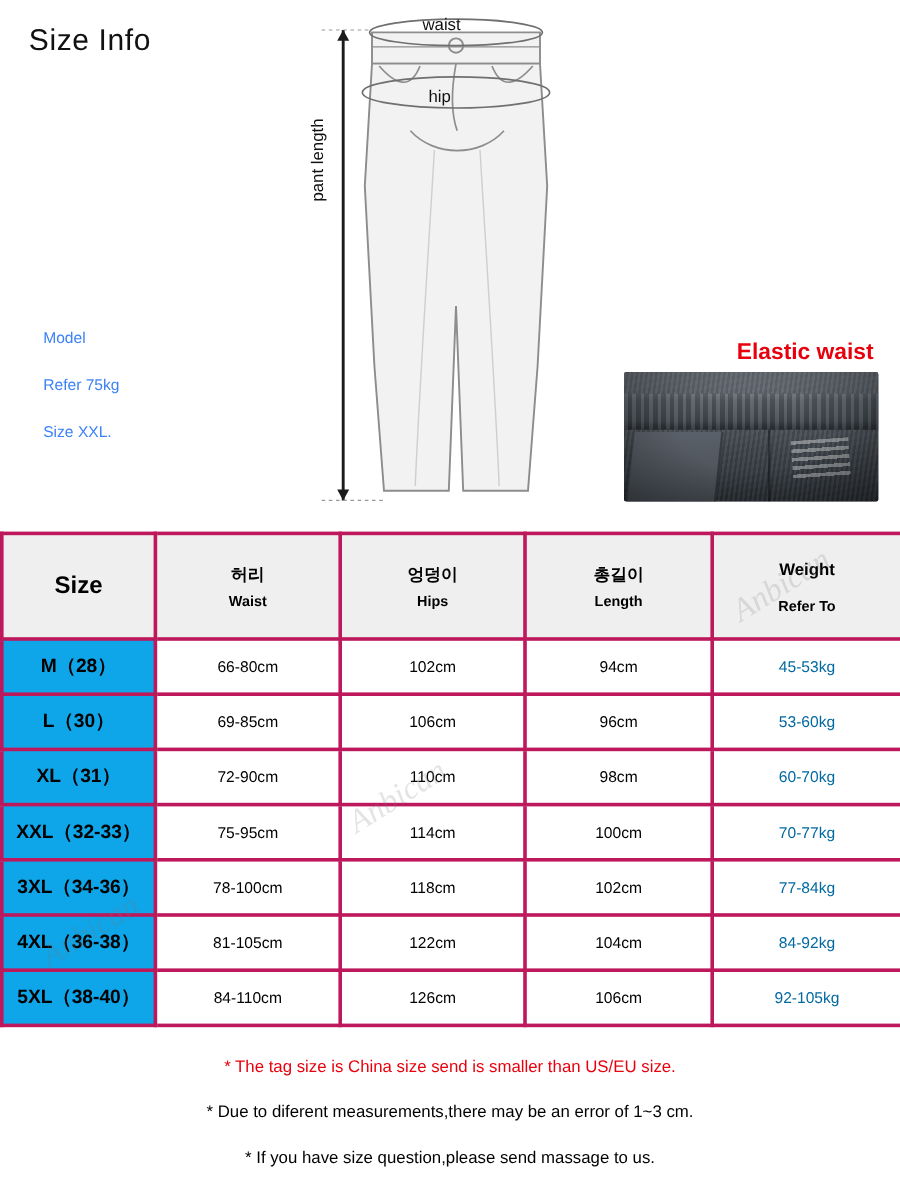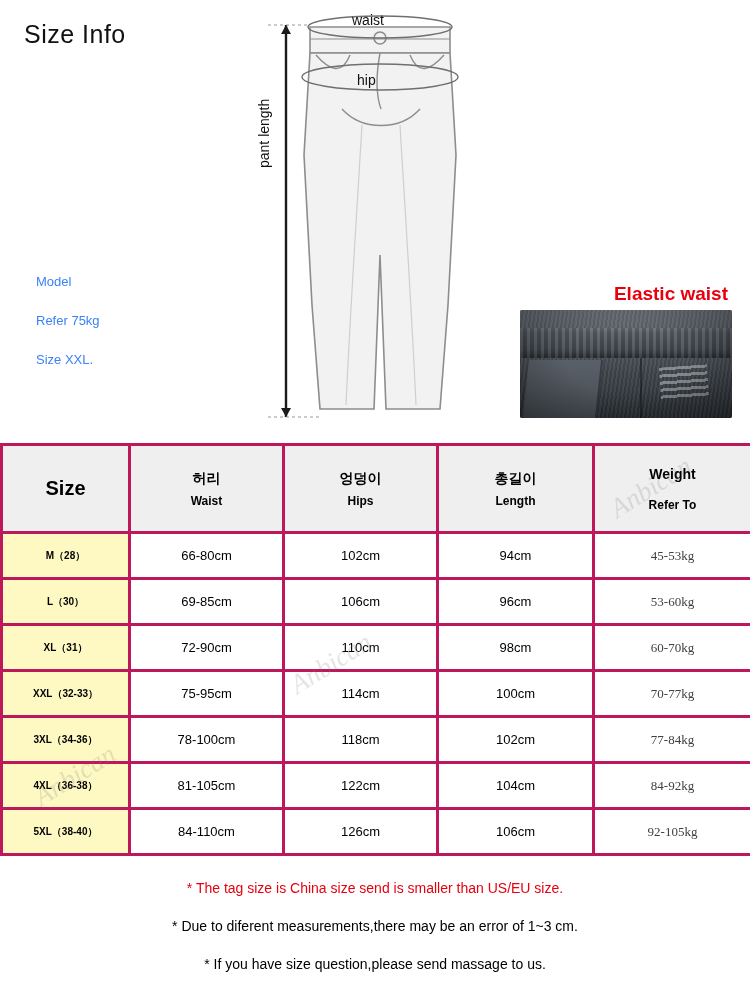--- a/index.html
+++ b/index.html
@@ -97,22 +97,22 @@
   .table-wrap { position: absolute; left: 0; top: 443px; width: 750px; }
   table { border-collapse: collapse; width: 750px; table-layout: fixed; }
   th, td { border: 3px solid #be185d; text-align: center; }
   thead th { height: 88px; background: #efefef; font-size: 13px; padding: 4px 2px; }
   thead th.size-col { font-size: 20px; font-weight: bold; }
   thead th .ko { display: block; font-size: 14px; font-weight: bold; margin-bottom: 6px; }
   thead th .en { display: block; font-size: 12px; font-weight: bold; }
   thead th .w1 { display: block; font-size: 14px; font-weight: bold; }
   thead th .w2 { display: block; font-size: 12px; font-weight: bold; margin-top: 16px; }
   tbody td { height: 46px; font-size: 13px; }
-  tbody td.size-cell { background: #fef9c3; font-weight: bold; font-size: 10px; }
-  tbody td.weight-cell { color: #404040; font-family: Liberation Serif, serif; }
+  tbody td.size-cell { background: #0ea5e9; font-weight: bold; font-size: 16px; }
+  tbody td.weight-cell { color: #0369a1; }
   col.c1 { width: 128px; }
   col.c2 { width: 154px; }
   col.c3 { width: 154px; }
   col.c4 { width: 156px; }
   col.c5 { width: 158px; }
 
   
   .wm {
     position: absolute; color: rgba(120,120,120,.20);
     font-size: 27px; font-style: italic;

